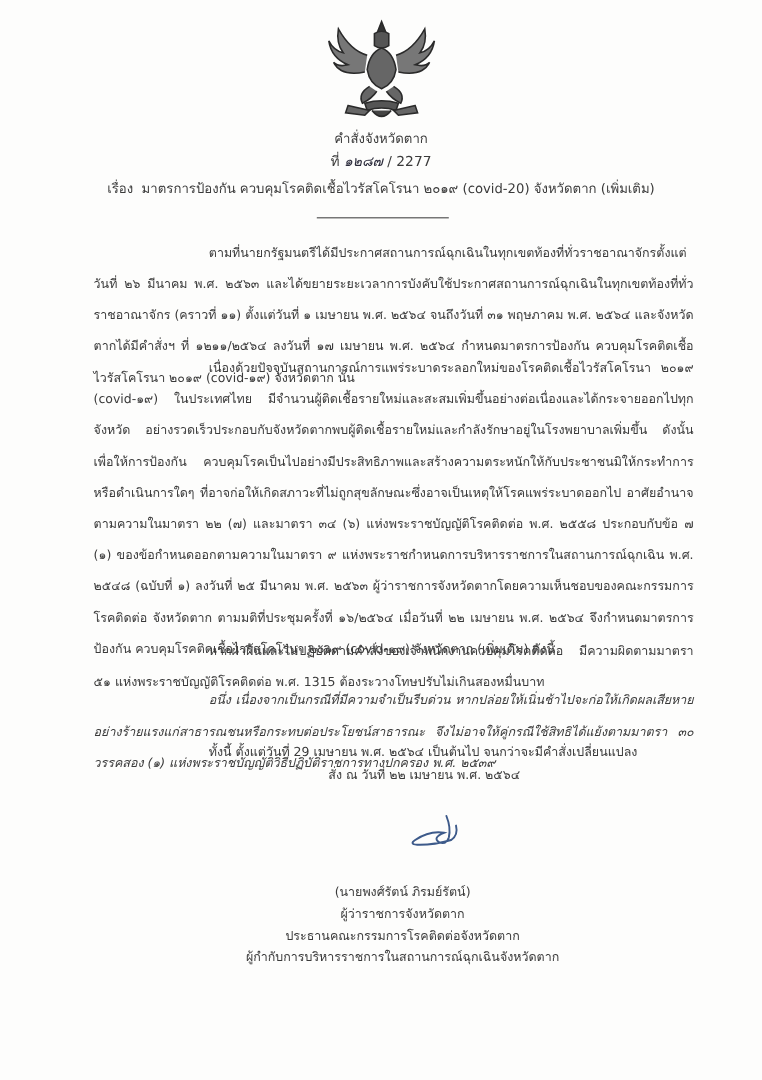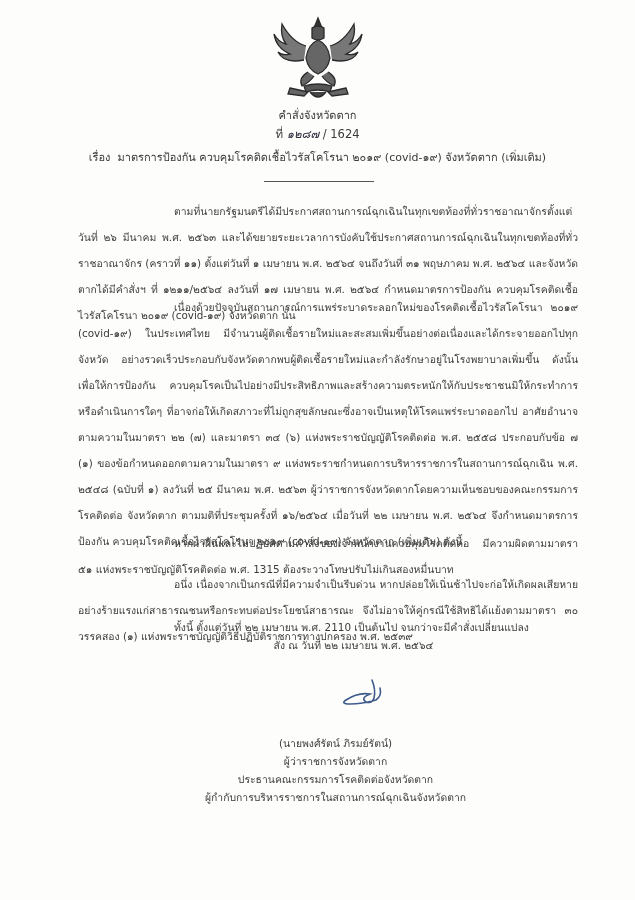--- a/index.html
+++ b/index.html
@@ -23,21 +23,21 @@
       position: absolute; left: 78px; width: 500px;
       font-size: 10.4px; line-height: 26px;
       text-align: justify; text-align-last: left;
     }
     .para .ind { display: inline-block; width: 96px; }
     .bold { font-weight: bold; color: #222; }
     .p1 { top: 198px; }
     .p2 { top: 294px; }
     .p3 { top: 488px; }
     .p4 { top: 530px; }
-    .p5 { top: 571px; }
+    .p5 { top: 571px; font-style: italic; }
     .p6 { top: 614px; }
     .t-date { top: 637px; font-size: 10.4px; left: 36px; }
     .sig { position: absolute; left: 336px; top: 676px; width: 56px; height: 32px; }
     .sign-name { top: 735px; font-size: 10.4px; left: 18px; }
     .sign-t1 { top: 753px; font-size: 10.4px; left: 18px; }
     .sign-t2 { top: 771px; font-size: 10.4px; left: 18px; }
     .sign-t3 { top: 789px; font-size: 10.4px; left: 18px; }
   </style>
 </head>
 <body>
@@ -58,40 +58,40 @@
       <path d="M78 76 L60 80 L64 84 L80 82 Z" fill="#666"></path>
       <path d="M42 80 Q50 90 58 80" fill="#444"></path>
     </g>
   </svg>
 
   <div class="center t-order">คำสั่งจังหวัดตาก</div>
 
   <div class="center t-num">
     <span>ที่</span>
     <span class="hand">๑๒๘๗</span>
-    <span>/ 1624</span>
+    <span>/ 2277</span>
   </div>
 
   <div class="center t-subject">
     <span>เรื่อง</span>&nbsp;
-    <span>มาตรการป้องกัน ควบคุมโรคติดเชื้อไวรัสโคโรนา ๒๐๑๙ (covid-๑๙) จังหวัดตาก (เพิ่มเติม)</span>
+    <span>มาตรการป้องกัน ควบคุมโรคติดเชื้อไวรัสโคโรนา ๒๐๑๙ (covid-20) จังหวัดตาก (เพิ่มเติม)</span>
   </div>
 
   <div class="rule"></div>
 
   <div class="para p1"><span class="ind"></span><span>ตามที่นายกรัฐมนตรีได้มีประกาศสถานการณ์ฉุกเฉินในทุกเขตท้องที่ทั่วราชอาณาจักรตั้งแต่วันที่ ๒๖ มีนาคม พ.ศ. ๒๕๖๓ และได้ขยายระยะเวลาการบังคับใช้ประกาศสถานการณ์ฉุกเฉินในทุกเขตท้องที่ทั่วราชอาณาจักร (คราวที่ ๑๑) ตั้งแต่วันที่ ๑ เมษายน พ.ศ. ๒๕๖๔ จนถึงวันที่ ๓๑ พฤษภาคม พ.ศ. ๒๕๖๔ และจังหวัดตากได้มีคำสั่งฯ ที่ ๑๒๑๑/๒๕๖๔ ลงวันที่ ๑๗ เมษายน พ.ศ. ๒๕๖๔ กำหนดมาตรการป้องกัน ควบคุมโรคติดเชื้อไวรัสโคโรนา ๒๐๑๙ (covid-๑๙) จังหวัดตาก นั้น</span></div>
 
   <div class="para p2"><span class="ind"></span><span>เนื่องด้วยปัจจุบันสถานการณ์การแพร่ระบาดระลอกใหม่ของโรคติดเชื้อไวรัสโคโรนา ๒๐๑๙ (covid-๑๙) ในประเทศไทย มีจำนวนผู้ติดเชื้อรายใหม่และสะสมเพิ่มขึ้นอย่างต่อเนื่องและได้กระจายออกไปทุกจังหวัด อย่างรวดเร็วประกอบกับจังหวัดตากพบผู้ติดเชื้อรายใหม่และกำลังรักษาอยู่ในโรงพยาบาลเพิ่มขึ้น ดังนั้น เพื่อให้การป้องกัน ควบคุมโรคเป็นไปอย่างมีประสิทธิภาพและสร้างความตระหนักให้กับประชาชนมิให้กระทำการ หรือดำเนินการใดๆ ที่อาจก่อให้เกิดสภาวะที่ไม่ถูกสุขลักษณะซึ่งอาจเป็นเหตุให้โรคแพร่ระบาดออกไป อาศัยอำนาจ ตามความในมาตรา ๒๒ (๗) และมาตรา ๓๔ (๖) แห่งพระราชบัญญัติโรคติดต่อ พ.ศ. ๒๕๕๘ ประกอบกับข้อ ๗ (๑) ของข้อกำหนดออกตามความในมาตรา ๙ แห่งพระราชกำหนดการบริหารราชการในสถานการณ์ฉุกเฉิน พ.ศ. ๒๕๔๘ (ฉบับที่ ๑) ลงวันที่ ๒๕ มีนาคม พ.ศ. ๒๕๖๓ ผู้ว่าราชการจังหวัดตากโดยความเห็นชอบของคณะกรรมการโรคติดต่อ จังหวัดตาก ตามมติที่ประชุมครั้งที่ ๑๖/๒๕๖๔ เมื่อวันที่ ๒๒ เมษายน พ.ศ. ๒๕๖๔ จึงกำหนดมาตรการป้องกัน ควบคุมโรคติดเชื้อไวรัสโคโรนา ๒๐๑๙ (covid-๑๙) จังหวัดตาก (เพิ่มเติม) ดังนี้</span></div>
 
 
   <div class="para p4"><span class="ind"></span><span>หากฝ่าฝืนและไม่ปฏิบัติตามคำสั่งของเจ้าพนักงานควบคุมโรคติดต่อ มีความผิดตามมาตรา ๕๑ แห่งพระราชบัญญัติโรคติดต่อ พ.ศ. 1315 ต้องระวางโทษปรับไม่เกินสองหมื่นบาท</span></div>
 
   <div class="para p5"><span class="ind"></span><span>อนึ่ง เนื่องจากเป็นกรณีที่มีความจำเป็นรีบด่วน หากปล่อยให้เนิ่นช้าไปจะก่อให้เกิดผลเสียหาย อย่างร้ายแรงแก่สาธารณชนหรือกระทบต่อประโยชน์สาธารณะ จึงไม่อาจให้คู่กรณีใช้สิทธิได้แย้งตามมาตรา ๓๐ วรรคสอง (๑) แห่งพระราชบัญญัติวิธีปฏิบัติราชการทางปกครอง พ.ศ. ๒๕๓๙</span></div>
 
-  <div class="para p6"><span class="ind"></span><span>ทั้งนี้ ตั้งแต่วันที่ ๒๒ เมษายน พ.ศ. 2110 เป็นต้นไป จนกว่าจะมีคำสั่งเปลี่ยนแปลง</span></div>
+  <div class="para p6"><span class="ind"></span><span>ทั้งนี้ ตั้งแต่วันที่ 29 เมษายน พ.ศ. ๒๕๖๔ เป็นต้นไป จนกว่าจะมีคำสั่งเปลี่ยนแปลง</span></div>
 
   <div class="center t-date">สั่ง ณ วันที่ ๒๒ เมษายน พ.ศ. ๒๕๖๔</div>
 
   <svg class="sig" viewBox="0 0 56 32">
     <path d="M36 4 Q40 14 38 22 Q36 28 30 26 Q24 22 34 18 Q22 16 10 24 Q4 28 14 28 Q26 28 40 24 Q46 20 44 12" fill="none" stroke="#3d5a8a" stroke-width="1.6" stroke-linecap="round"></path>
   </svg>
 
   <div class="center sign-name">(นายพงศ์รัตน์ ภิรมย์รัตน์)</div>
   <div class="center sign-t1">ผู้ว่าราชการจังหวัดตาก</div>
   <div class="center sign-t2">ประธานคณะกรรมการโรคติดต่อจังหวัดตาก</div>

